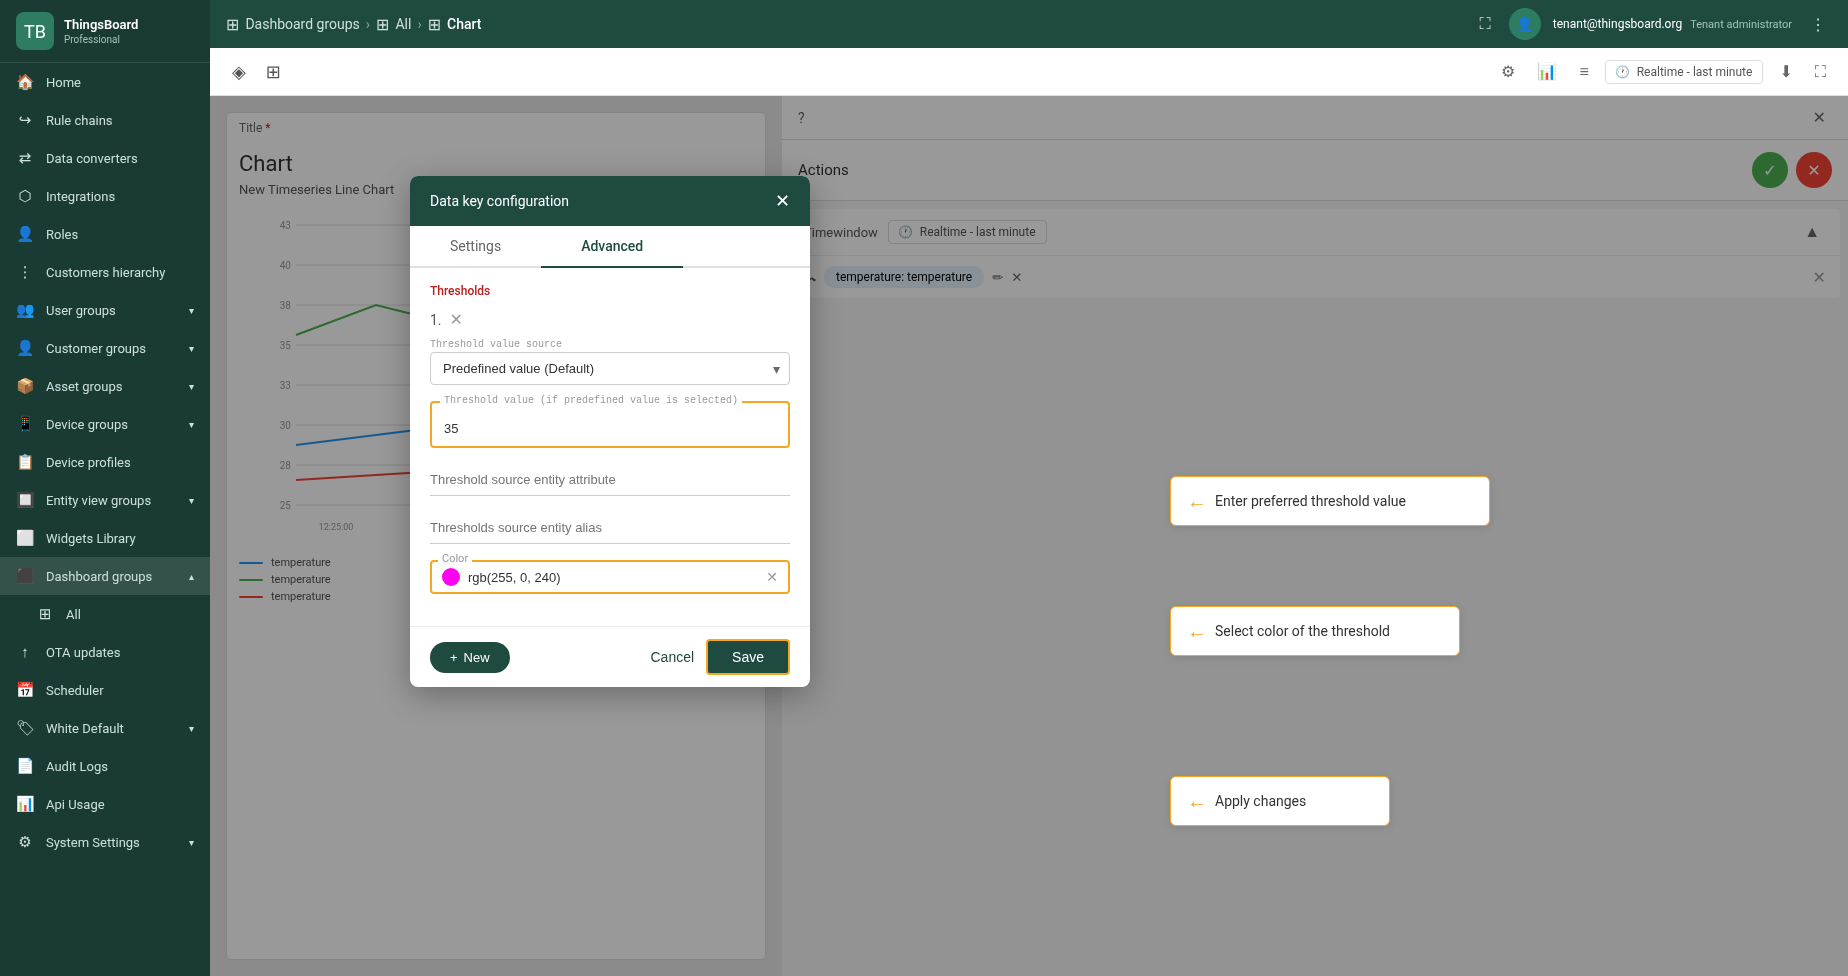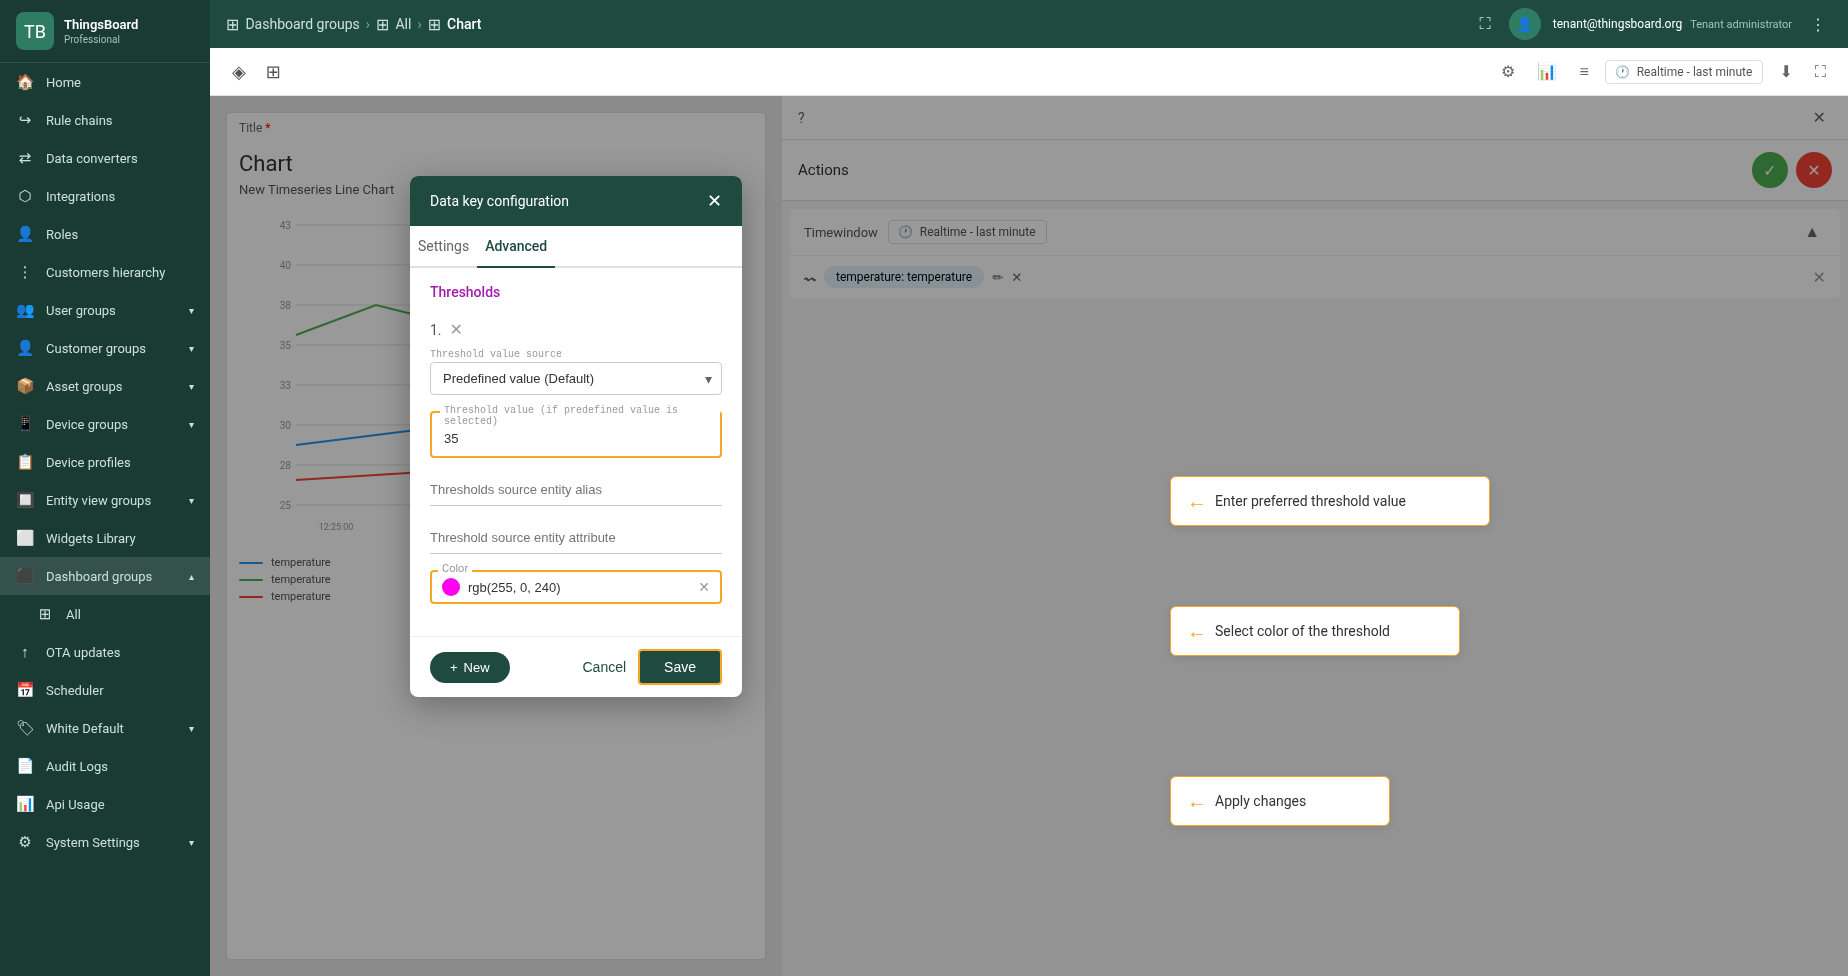--- a/index.html
+++ b/index.html
@@ -50,32 +50,32 @@
     .check-btn { width: 36px; height: 36px; border-radius: 50%; background: #4caf50; color: #fff; border: none; cursor: pointer; font-size: 16px; display: flex; align-items: center; justify-content: center; }
     .x-btn { width: 36px; height: 36px; border-radius: 50%; background: #f44336; color: #fff; border: none; cursor: pointer; font-size: 16px; display: flex; align-items: center; justify-content: center; }
     .timewindow-badge { border: 1px solid #ddd; border-radius: 4px; padding: 4px 10px; font-size: 12px; color: #555; display: flex; align-items: center; gap: 6px; background: #fff; }
     .temp-badge { background: #e3f2fd; border-radius: 16px; padding: 4px 12px; font-size: 12px; display: flex; align-items: center; gap: 6px; }
     .temp-edit { background: none; border: none; cursor: pointer; color: #666; }
     .temp-close { background: none; border: none; cursor: pointer; color: #666; }
     .row-close { margin-left: auto; background: none; border: none; cursor: pointer; color: #999; font-size: 16px; }
 
     
     .modal-overlay { position: absolute; top: 0; left: 0; right: 0; bottom: 0; background: rgba(0,0,0,0.4); z-index: 100; display: flex; align-items: center; justify-content: center; }
-    .modal { background: #fff; border-radius: 8px; width: 332px; max-height: 600px; display: flex; flex-direction: column; box-shadow: 0 8px 32px rgba(0,0,0,0.3); overflow: hidden; position: absolute; left: 200px; top: 80px; }
+    .modal { background: #fff; border-radius: 8px; width: 400px; max-height: 600px; display: flex; flex-direction: column; box-shadow: 0 8px 32px rgba(0,0,0,0.3); overflow: hidden; position: absolute; left: 200px; top: 80px; }
     .modal-header { background: #1e4a40; color: #fff; padding: 14px 20px; display: flex; align-items: center; justify-content: space-between; }
     .modal-close-btn { background: none; border: none; color: #fff; font-size: 18px; cursor: pointer; }
 
     
     .modal-tabs { display: flex; border-bottom: 2px solid #e0e0e0; background: #fff; }
-    .modal-tab { padding: 12px 8px; cursor: pointer; font-size: 14px; color: #666; border-bottom: 2px solid transparent; margin-bottom: -2px; }
+    .modal-tab { padding: 12px 40px; cursor: pointer; font-size: 14px; color: #666; border-bottom: 2px solid transparent; margin-bottom: -2px; }
     .modal-tab.active { color: #1e4a40; border-bottom: 2px solid #1e4a40; font-weight: 500; }
 
     
     .modal-body { padding: 16px 20px; overflow-y: auto; flex: 1; }
-    .section-label { font-size: 14px; color: #a21caf; font-weight: 500; margin-bottom: 20px; }
+    .section-label { font-size: 12px; color: #b91c1c; font-weight: 500; margin-bottom: 12px; }
 
     
     .threshold-item { margin-bottom: 16px; }
     .threshold-header { display: flex; align-items: center; gap: 8px; margin-bottom: 10px; }
     .threshold-num { color: #555; font-size: 14px; }
     .threshold-remove { background: none; border: none; cursor: pointer; color: #999; font-size: 16px; }
 
     
     .form-group { margin-bottom: 16px; position: relative; }
     .form-group label { font-size: 10px; color: #999; display: block; margin-bottom: 2px; font-family: Liberation Mono, monospace; }
@@ -395,25 +395,25 @@
               </div>
 
               <div class="form-group" style="position:relative;">
                 <div style="border: 2px solid #f5a623; border-radius:4px; padding: 10px 12px; position:relative;">
                   <label class="field-label-float">Threshold value (if predefined value is selected)</label>
                   <input class="form-input" type="text" value="35" style="border: none; padding: 0px; margin-top: 8px; width: 100%;">
                 </div>
               </div>
 
               <div class="form-group">
+                <input class="form-input-plain" type="text" placeholder="Threshold source entity attribute" style="">
+              </div>
+
+              <div class="form-group">
                 <input class="form-input-plain" type="text" placeholder="Thresholds source entity alias" style="">
-              </div>
-
-              <div class="form-group">
-                <input class="form-input-plain" type="text" placeholder="Threshold source entity attribute" style="">
               </div>
 
               <div class="form-group" style="position:relative;">
                 <div class="color-field">
                   <span class="field-label-float">Color</span>
                   <div class="color-dot"></div>
                   <input class="color-input" type="text" value="rgb(255, 0, 240)" style="">
                   <button class="color-clear">✕</button>
                 </div>
               </div>

